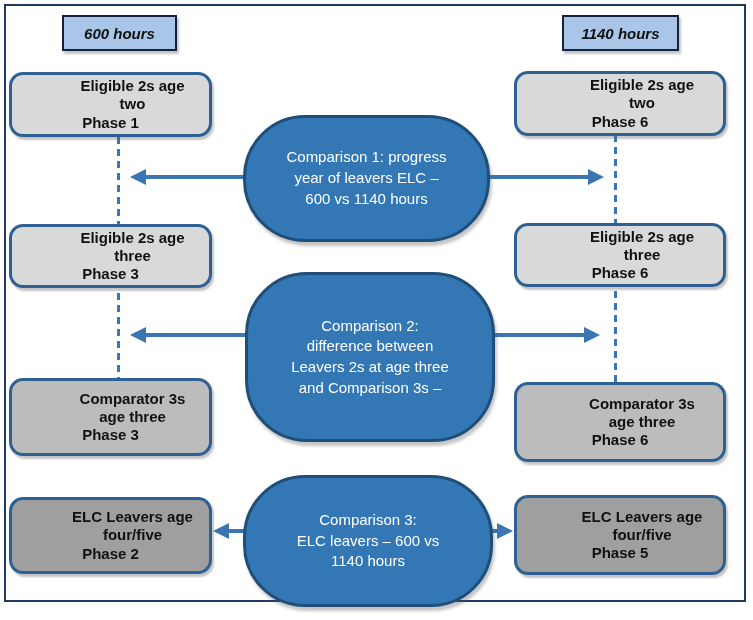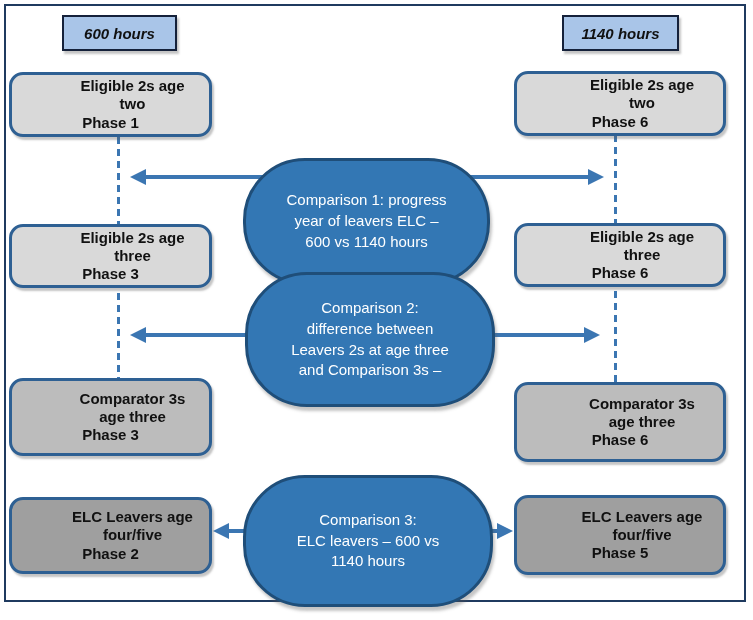--- a/index.html
+++ b/index.html
@@ -115,26 +115,26 @@
   </div>
   <div class="gbox fill-mid" style="left:514px;top:382px;width:212px;height:80px;">
     <div class="btitle">Comparator 3s age three</div>
     <div class="bphase">Phase 6</div>
   </div>
   <div class="gbox fill-dark" style="left:514px;top:495px;width:212px;height:80px;">
     <div class="btitle">ELC Leavers age four/five</div>
     <div class="bphase">Phase 5</div>
   </div>
 
-  <div class="oval" style="left:243px;top:115px;width:247px;height:127px;margin-top:43px;">
+  <div class="oval" style="left:243px;top:115px;width:247px;height:127px;">
     <div>Comparison 1: progress</div>
     <div>year of leavers ELC –</div>
     <div>600 vs 1140 hours</div>
   </div>
-  <div class="oval" style="left:245px;top:272px;width:250px;height:135px;text-align:center;">
+  <div class="oval" style="left:245px;top:272px;width:250px;height:170px;text-align:center;">
     <div>Comparison 2:</div>
     <div>difference between</div>
     <div>Leavers 2s at age three</div>
     <div>and Comparison 3s –</div>
   </div>
   <div class="oval" style="left:243px;top:475px;width:250px;height:132px;">
     <div>Comparison 3:</div>
     <div>ELC leavers – 600 vs</div>
     <div>1140 hours</div>
   </div>

